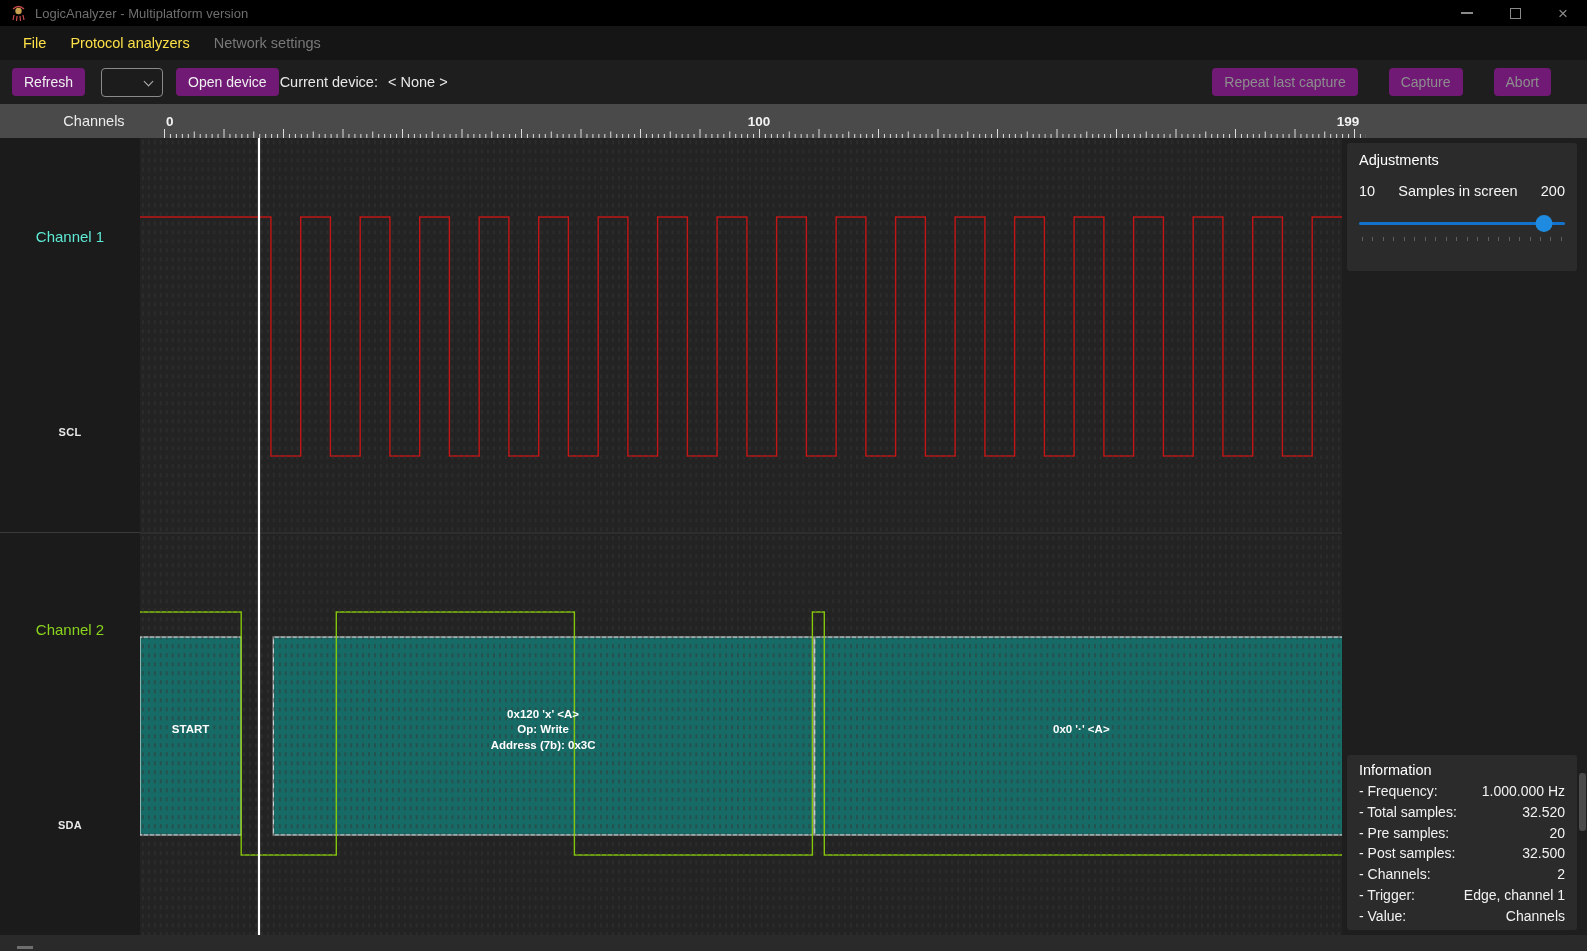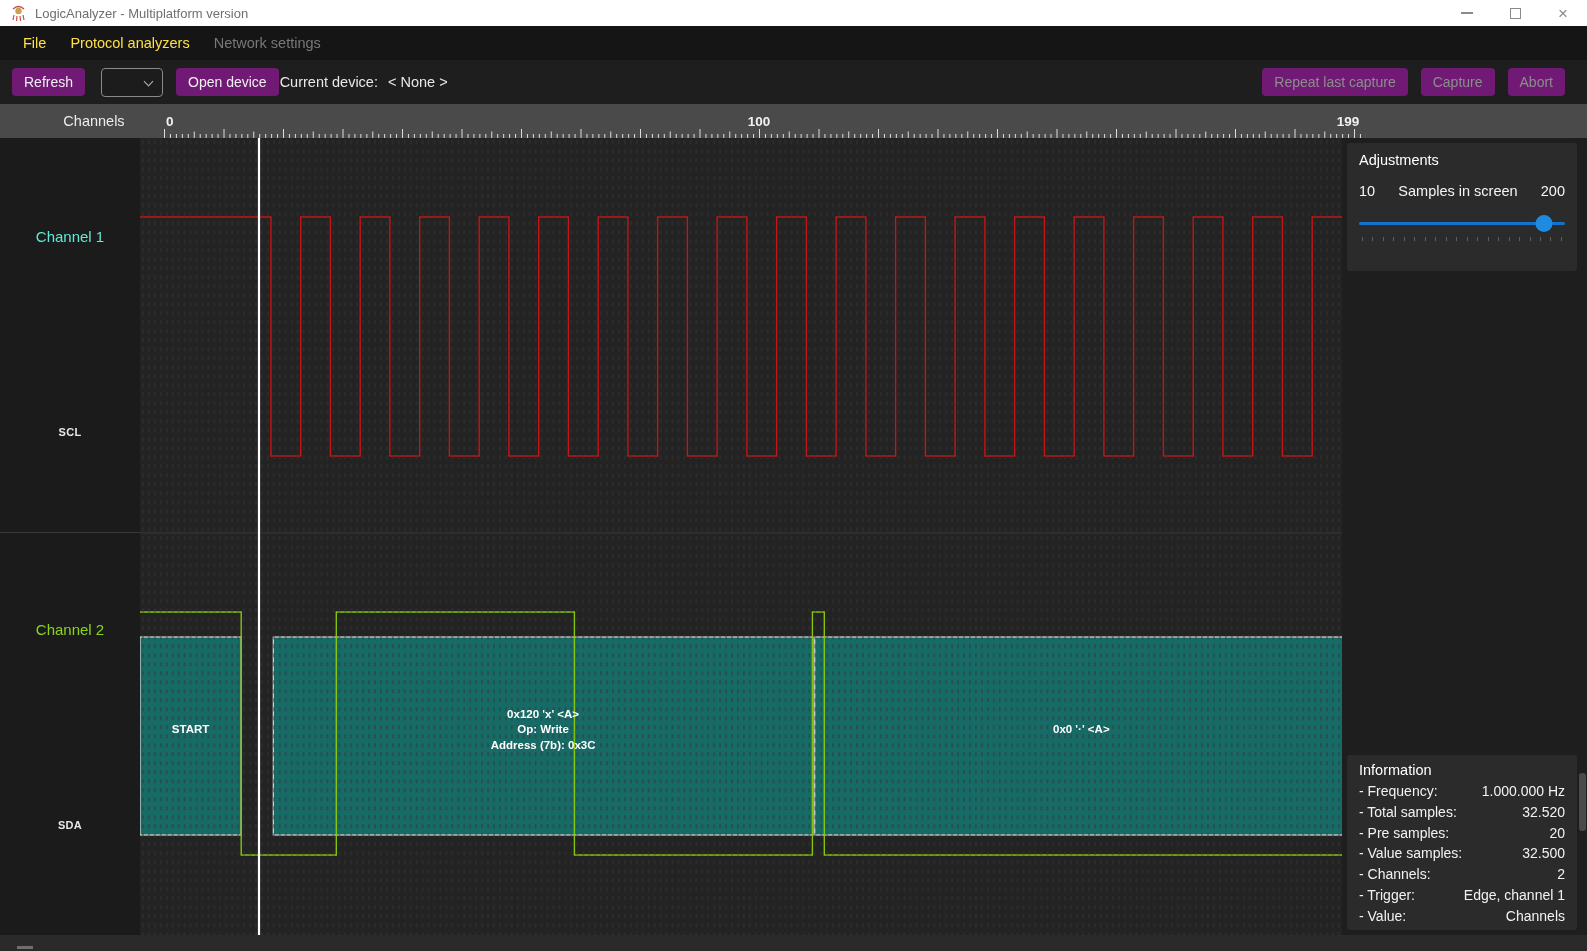--- a/index.html
+++ b/index.html
@@ -1,20 +1,20 @@
 <!DOCTYPE html>
 <html><head>
 <meta charset="utf-8">
 <style>
   * { margin:0; padding:0; box-sizing:border-box; }
   html,body { width:1587px; height:951px; overflow:hidden; background:#1e1e1e;
               font-family:"Liberation Sans", sans-serif; }
 
   
-  .titlebar { height:26px; background:#ffffff; display:flex; align-items:center; padding-left:10px; }
+  .titlebar { height:26px; background:#000000; display:flex; align-items:center; padding-left:10px; }
   .app-icon { width:17px; height:17px; margin-right:8px; }
   .title-text { font-size:13px; color:#6f6f6f; flex:1; }
   .win-controls { display:flex; align-items:center; height:100%; }
   .win-btn { width:48px; height:100%; display:flex; align-items:center; justify-content:center; color:#8a8a8a; }
   .glyph-min { width:12px; height:1.5px; background:#8a8a8a; display:inline-block; }
   .glyph-max { width:11px; height:11px; border:1.5px solid #8a8a8a; display:inline-block; }
   .glyph-close { font-size:17px; line-height:1; color:#8a8a8a; }
 
   
   .menubar { height:34px; background:#151515; display:flex; align-items:center; padding-left:11px; }
@@ -27,21 +27,21 @@
           color:#f0f0f0; font-size:14px; font-family:inherit; display:flex; align-items:center; }
   .tbtn.disabled { color:#8d8d8d; }
   .tb-dropdown { width:62px; height:29px; margin-left:16px; background:#1c1c1c; border:1px solid #8a8a8a;
                  border-radius:4px; position:relative; }
   .chevron { position:absolute; right:10px; top:9px; width:7px; height:7px;
              border-right:1.6px solid #b5b5b5; border-bottom:1.6px solid #b5b5b5; transform:rotate(45deg); }
   .tb-open { margin-left:13px; }
   .tb-curlabel { margin-left:1px; font-size:14.5px; color:#e8e8e8; }
   .tb-curvalue { margin-left:10px; font-size:14.5px; color:#e8e8e8; }
   .tb-spacer { flex:1; }
-  .tb-right { display:flex; gap:13px; margin-right:10px; }
+  .tb-right { display:flex; gap:31px; margin-right:24px; }
 
   
   .ruler-row { height:34px; background:#4a4a4a; display:flex;padding-left:24px; }
   .ruler-channels { width:140px; display:flex; align-items:center; justify-content:center;
                     font-size:14.5px; color:#ececec; }
   #ruler-svg { display:block; }
   .ruler-right { flex:1; background:#4a4a4a; }
 
   
   .main { height:797px; display:flex; position:relative; background:#1e1e1e; }
@@ -416,21 +416,21 @@
           </div>
         <div class="info-row">
             <span>- Total samples:</span>
             <span class="v">32.520</span>
           </div>
         <div class="info-row">
             <span>- Pre samples:</span>
             <span class="v">20</span>
           </div>
         <div class="info-row">
-            <span>- Value samples:</span>
+            <span>- Post samples:</span>
             <span class="v">32.500</span>
           </div>
         <div class="info-row">
             <span>- Channels:</span>
             <span class="v">2</span>
           </div>
         <div class="info-row">
             <span>- Trigger:</span>
             <span class="v">Edge, channel 1</span>
           </div>

